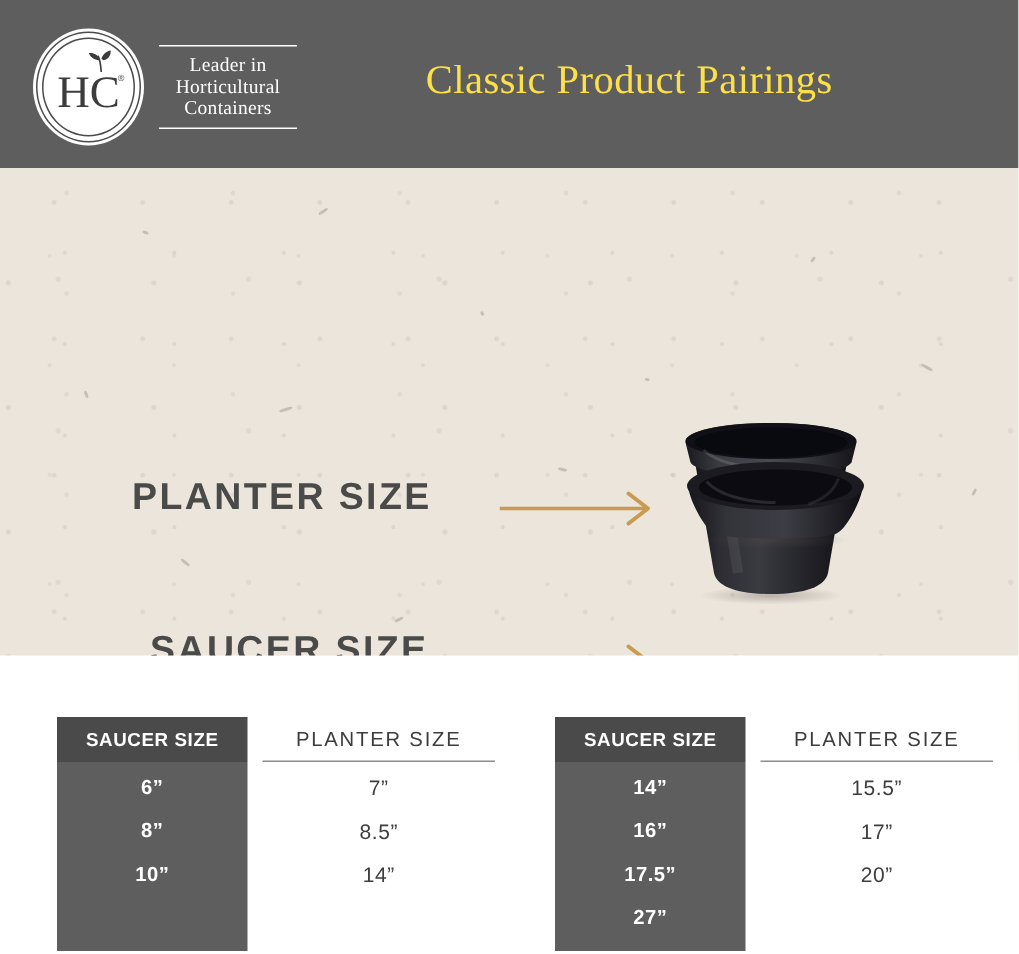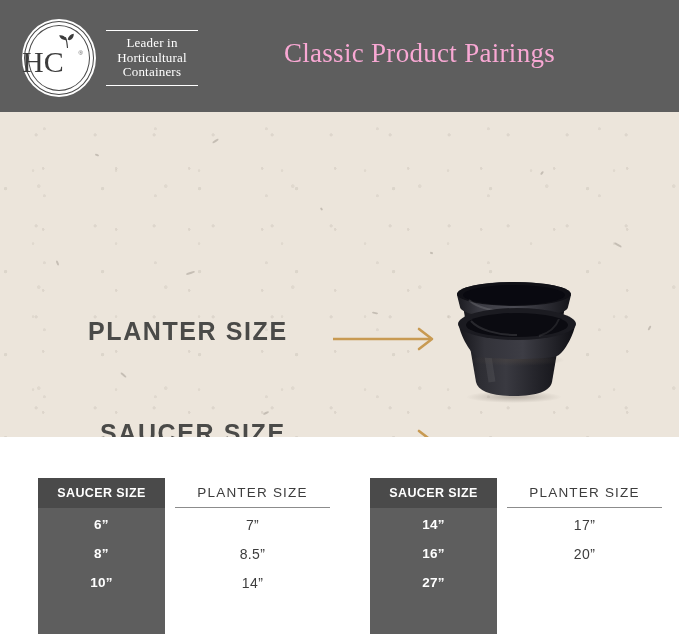--- a/index.html
+++ b/index.html
@@ -17,21 +17,21 @@
     background:#5e5e5e;
   }
   .logo-wrap {
     position:absolute; left:22px; top:19px;
     display:flex; align-items:center; gap:10px;
   }
   .logo-badge {
     position:relative; width:74px; height:78px;
     border-radius:50%;
     background:#ffffff;
-    display:flex; align-items:center; justify-content:flex-start;
+    display:flex; align-items:center; justify-content:center;
   }
   .logo-badge .ring-outer{
     position:absolute; left:2px; top:2px; right:2px; bottom:2px;
     border:1.5px solid #4a4a4a; border-radius:50%;
   }
   .logo-badge .ring-inner{
     position:absolute; left:6px; top:6px; right:6px; bottom:6px;
     border:1px solid #4a4a4a; border-radius:50%;
   }
   .logo-badge .hc {
@@ -51,21 +51,21 @@
     font-size:13px; line-height:14.5px;
     text-align:center; letter-spacing:.2px;
     padding:5px 2px 5px 2px;
     border-top:1.2px solid #ffffff;
     border-bottom:1.2px solid #ffffff;
     width:92px;
   }
   .title {
     position:absolute; left:0; top:38px; width:679px;
     text-align:center;
-    color:#f9a8d4;
+    color:#fde047;
     font-family:"Liberation Serif", serif;
     font-size:27px; letter-spacing:.3px;
     padding-left:160px;
   }
 
   
   .cream-panel{
     position:absolute; left:0; top:112px; width:679px; height:325px;
     overflow:hidden;
   }
@@ -264,26 +264,28 @@
         </div>
       </div>
     </div>
 
     <div class="tbl tbl-right">
       <div class="col-saucer">
         <div class="hdr">SAUCER SIZE</div>
         <div class="body">
           <div class="cell">14”</div>
           <div class="cell">16”</div>
+          <div class="cell">17.5”</div>
           <div class="cell">27”</div>
         </div>
       </div>
       <div class="col-planter">
         <div class="hdr">PLANTER SIZE</div>
         <div class="body">
+          <div class="cell">15.5”</div>
           <div class="cell">17”</div>
           <div class="cell">20”</div>
         </div>
       </div>
     </div>
 
   </div>
 </div>
 
 </body></html>

